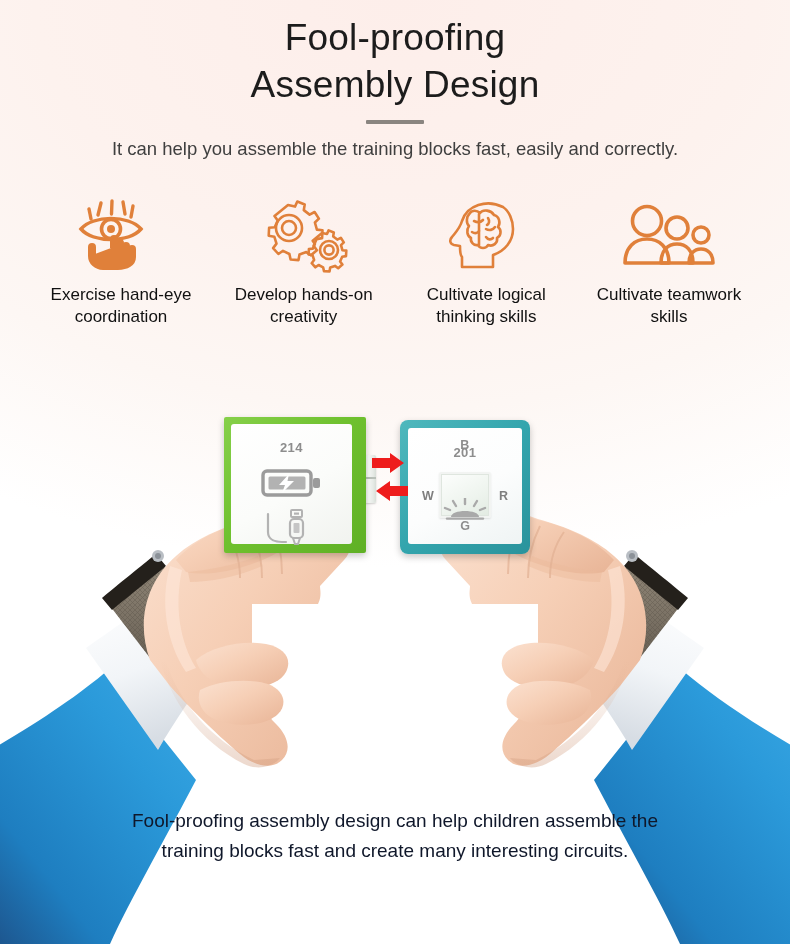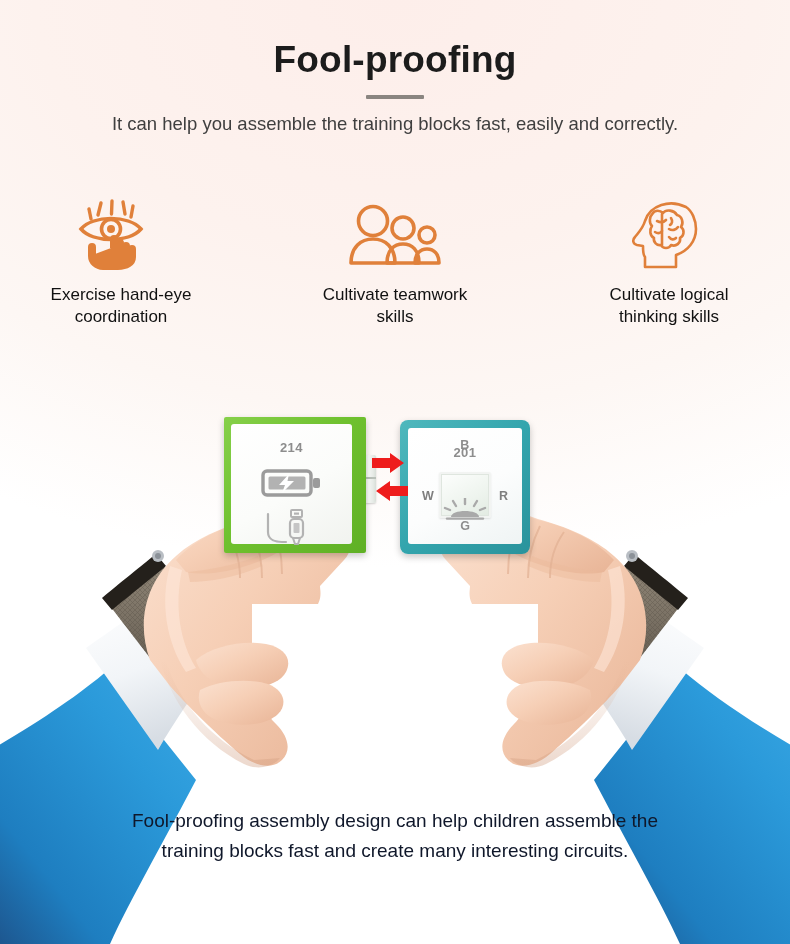--- a/index.html
+++ b/index.html
@@ -15,22 +15,22 @@
   #bg-gradient{
     position:absolute; left:0; top:0; width:790px; height:944px;
     background:
       radial-gradient(120% 70% at 50% 0%, #fdeeea 0%, #fdf2ee 38%, #fdf7f4 62%, #ffffff 86%);
     z-index:0;
   }
 
   
   #header{ position:absolute; left:0; top:0; width:790px; z-index:3; text-align:center; }
   #page-title{
-    font-size:37px; line-height:47px; color:#1c1c1c; font-weight:700;
-    padding-top:36px; letter-spacing:.2px;
+    font-size:37px; line-height:47px; color:#1c1c1c; font-weight:400;
+    padding-top:14px; letter-spacing:.2px;
   }
   #title-divider{
     width:58px; height:4px; background:#8a8580; margin:12px auto 0; border-radius:1px;
   }
   #subtitle{
     font-size:18.5px; line-height:25px; color:#3f3f3f; margin-top:12px;
     padding:0 98px;
   }
 
   
@@ -123,20 +123,21 @@
   }
 </style>
 </head>
 <body>
 
 <div id="bg-gradient"></div>
 
 <div id="header">
   <div id="page-title">
     <div>Fool-proofing</div>
+    <div>Assembly Design</div>
   </div>
   <div id="title-divider"></div>
   <div id="subtitle">It can help you assemble the training blocks fast, easily and correctly.</div>
 </div>
 
 <div id="features">
 
   <div class="feature">
     <div class="feature-icon">
       <svg width="100" height="74" viewBox="0 0 100 74">
@@ -152,35 +153,34 @@
         <circle cx="40" cy="30" r="4" fill="#e0803a"></circle>
         <path d="M40 49 L40 40 C40 36 46 36 46 40 L46 44 C46 40 52 40 52 44 L52 47
                  C52 43 58 43 58 47 L58 50 C58 46 64 46 64 50 L64 58
                  C64 66 56 70 47 70 L32 70 C24 70 18 64 18 57 L18 48
                  C18 44 24 44 24 48 L24 55" fill="#e0803a" stroke="#e0803a" stroke-width="2" stroke-linejoin="round"></path>
       </svg>
     </div>
     <div class="feature-label">Exercise hand-eye coordination</div>
   </div>
 
-
   <div class="feature">
     <div class="feature-icon">
-      <svg width="100" height="74" viewBox="0 0 100 74">
-        <g fill="none" stroke="#e0803a" stroke-width="3.6" stroke-linejoin="round" stroke-linecap="round">
-          <circle cx="28" cy="22" r="14.5"></circle>
-          <path d="M6 64 C6 48 16 40 28 40 C40 40 50 48 50 64 Z"></path>
-          <circle cx="58" cy="29" r="11"></circle>
-          <path d="M42 64 C42 51 49 45 58 45 C67 45 74 51 74 64 Z"></path>
-          <circle cx="82" cy="36" r="8"></circle>
-          <path d="M70 64 C70 55 75 50 82 50 C89 50 94 55 94 64 Z"></path>
-        </g>
-      </svg>
-    </div>
-    <div class="feature-label">Cultivate teamwork skills</div>
+      <svg width="96" height="74" viewBox="0 0 96 74">
+        <g fill="none" stroke="#e0803a" stroke-width="2.6" stroke-linejoin="round">
+          <path d="M32 6 l7 1.6 2.3-5.1 7.4 3 -0.9 5.6 5.8 4.5 5-2.6 4.3 6.6 -4 3.9 2 7.1 5.6 0.6 -0.4 7.9 -5.5 1 -3 6.6 3.3 4.5 -6 5.1 -4.6-3.2 -6.8 2.4 -1 5.6 -7.9-0.6 -1.2-5.5 -6.4-3.2 -4.6 3.2 -5.3-5.9 3.4-4.5 -2.2-6.9 -5.6-1 0.4-7.9 5.6-0.6 3-6.6 -3.2-4.6z"></path>
+          <circle cx="33" cy="29" r="13"></circle>
+          <circle cx="33" cy="29" r="7"></circle>
+          <path d="M66 34 l5 1 1.6-3.6 5.2 2.1 -0.6 3.9 4.1 3.2 3.5-1.8 3 4.6 -2.8 2.8 1.4 5 3.9 0.4 -0.3 5.5 -3.8 0.7 -2.1 4.7 2.3 3.1 -4.2 3.6 -3.2-2.3 -4.8 1.7 -0.7 3.9 -5.5-0.4 -0.9-3.8 -4.5-2.3 -3.2 2.3 -3.7-4.1 2.4-3.2 -1.6-4.8 -3.9-0.7 0.3-5.5 3.9-0.4 2.1-4.6 -2.2-3.2z"></path>
+          <circle cx="73" cy="51" r="9"></circle>
+          <circle cx="73" cy="51" r="4.6"></circle>
+        </g>
+      </svg>
+    </div>
+    <div class="feature-label">Develop hands-on creativity</div>
   </div>
 
   <div class="feature">
     <div class="feature-icon">
       <svg width="90" height="74" viewBox="0 0 90 74">
         <g fill="none" stroke="#e0803a" stroke-width="2.6" stroke-linejoin="round" stroke-linecap="round">
           <path d="M62 8 C46 0 26 6 21 22 C19 29 15 33 11 38 C8 41 9 45 13 46 L19 47
                    C19 52 19 56 21 58 L21 68 L52 68 L52 56
                    C64 52 72 42 72 30 C72 21 68 12 62 8 Z"></path>
           <path d="M29 14 C25 18 25 24 28 27 C25 31 26 37 30 39 C29 43 33 47 37 46
@@ -189,20 +189,36 @@
           <path d="M38 15 L38 46"></path>
           <path d="M33 22 C37 24 40 23 42 21"></path>
           <path d="M45 30 C48 32 52 31 54 28"></path>
           <path d="M31 33 C34 35 37 34 38 32"></path>
           <path d="M45 38 C47 41 50 41 52 39"></path>
           <path d="M47 19 C49 22 48 25 46 26"></path>
         </g>
       </svg>
     </div>
     <div class="feature-label">Cultivate logical thinking skills</div>
+  </div>
+
+  <div class="feature">
+    <div class="feature-icon">
+      <svg width="100" height="74" viewBox="0 0 100 74">
+        <g fill="none" stroke="#e0803a" stroke-width="3.6" stroke-linejoin="round" stroke-linecap="round">
+          <circle cx="28" cy="22" r="14.5"></circle>
+          <path d="M6 64 C6 48 16 40 28 40 C40 40 50 48 50 64 Z"></path>
+          <circle cx="58" cy="29" r="11"></circle>
+          <path d="M42 64 C42 51 49 45 58 45 C67 45 74 51 74 64 Z"></path>
+          <circle cx="82" cy="36" r="8"></circle>
+          <path d="M70 64 C70 55 75 50 82 50 C89 50 94 55 94 64 Z"></path>
+        </g>
+      </svg>
+    </div>
+    <div class="feature-label">Cultivate teamwork skills</div>
   </div>
 </div>
 
 <div id="stage">
   <svg width="790" height="584" viewBox="0 0 790 584">
     <defs>
       <linearGradient id="skinL" x1="0" y1="0" x2="1" y2="1">
         <stop offset="0%" stop-color="#fbe1d0"></stop>
         <stop offset="45%" stop-color="#f6cfb6"></stop>
         <stop offset="100%" stop-color="#e8b496"></stop>

